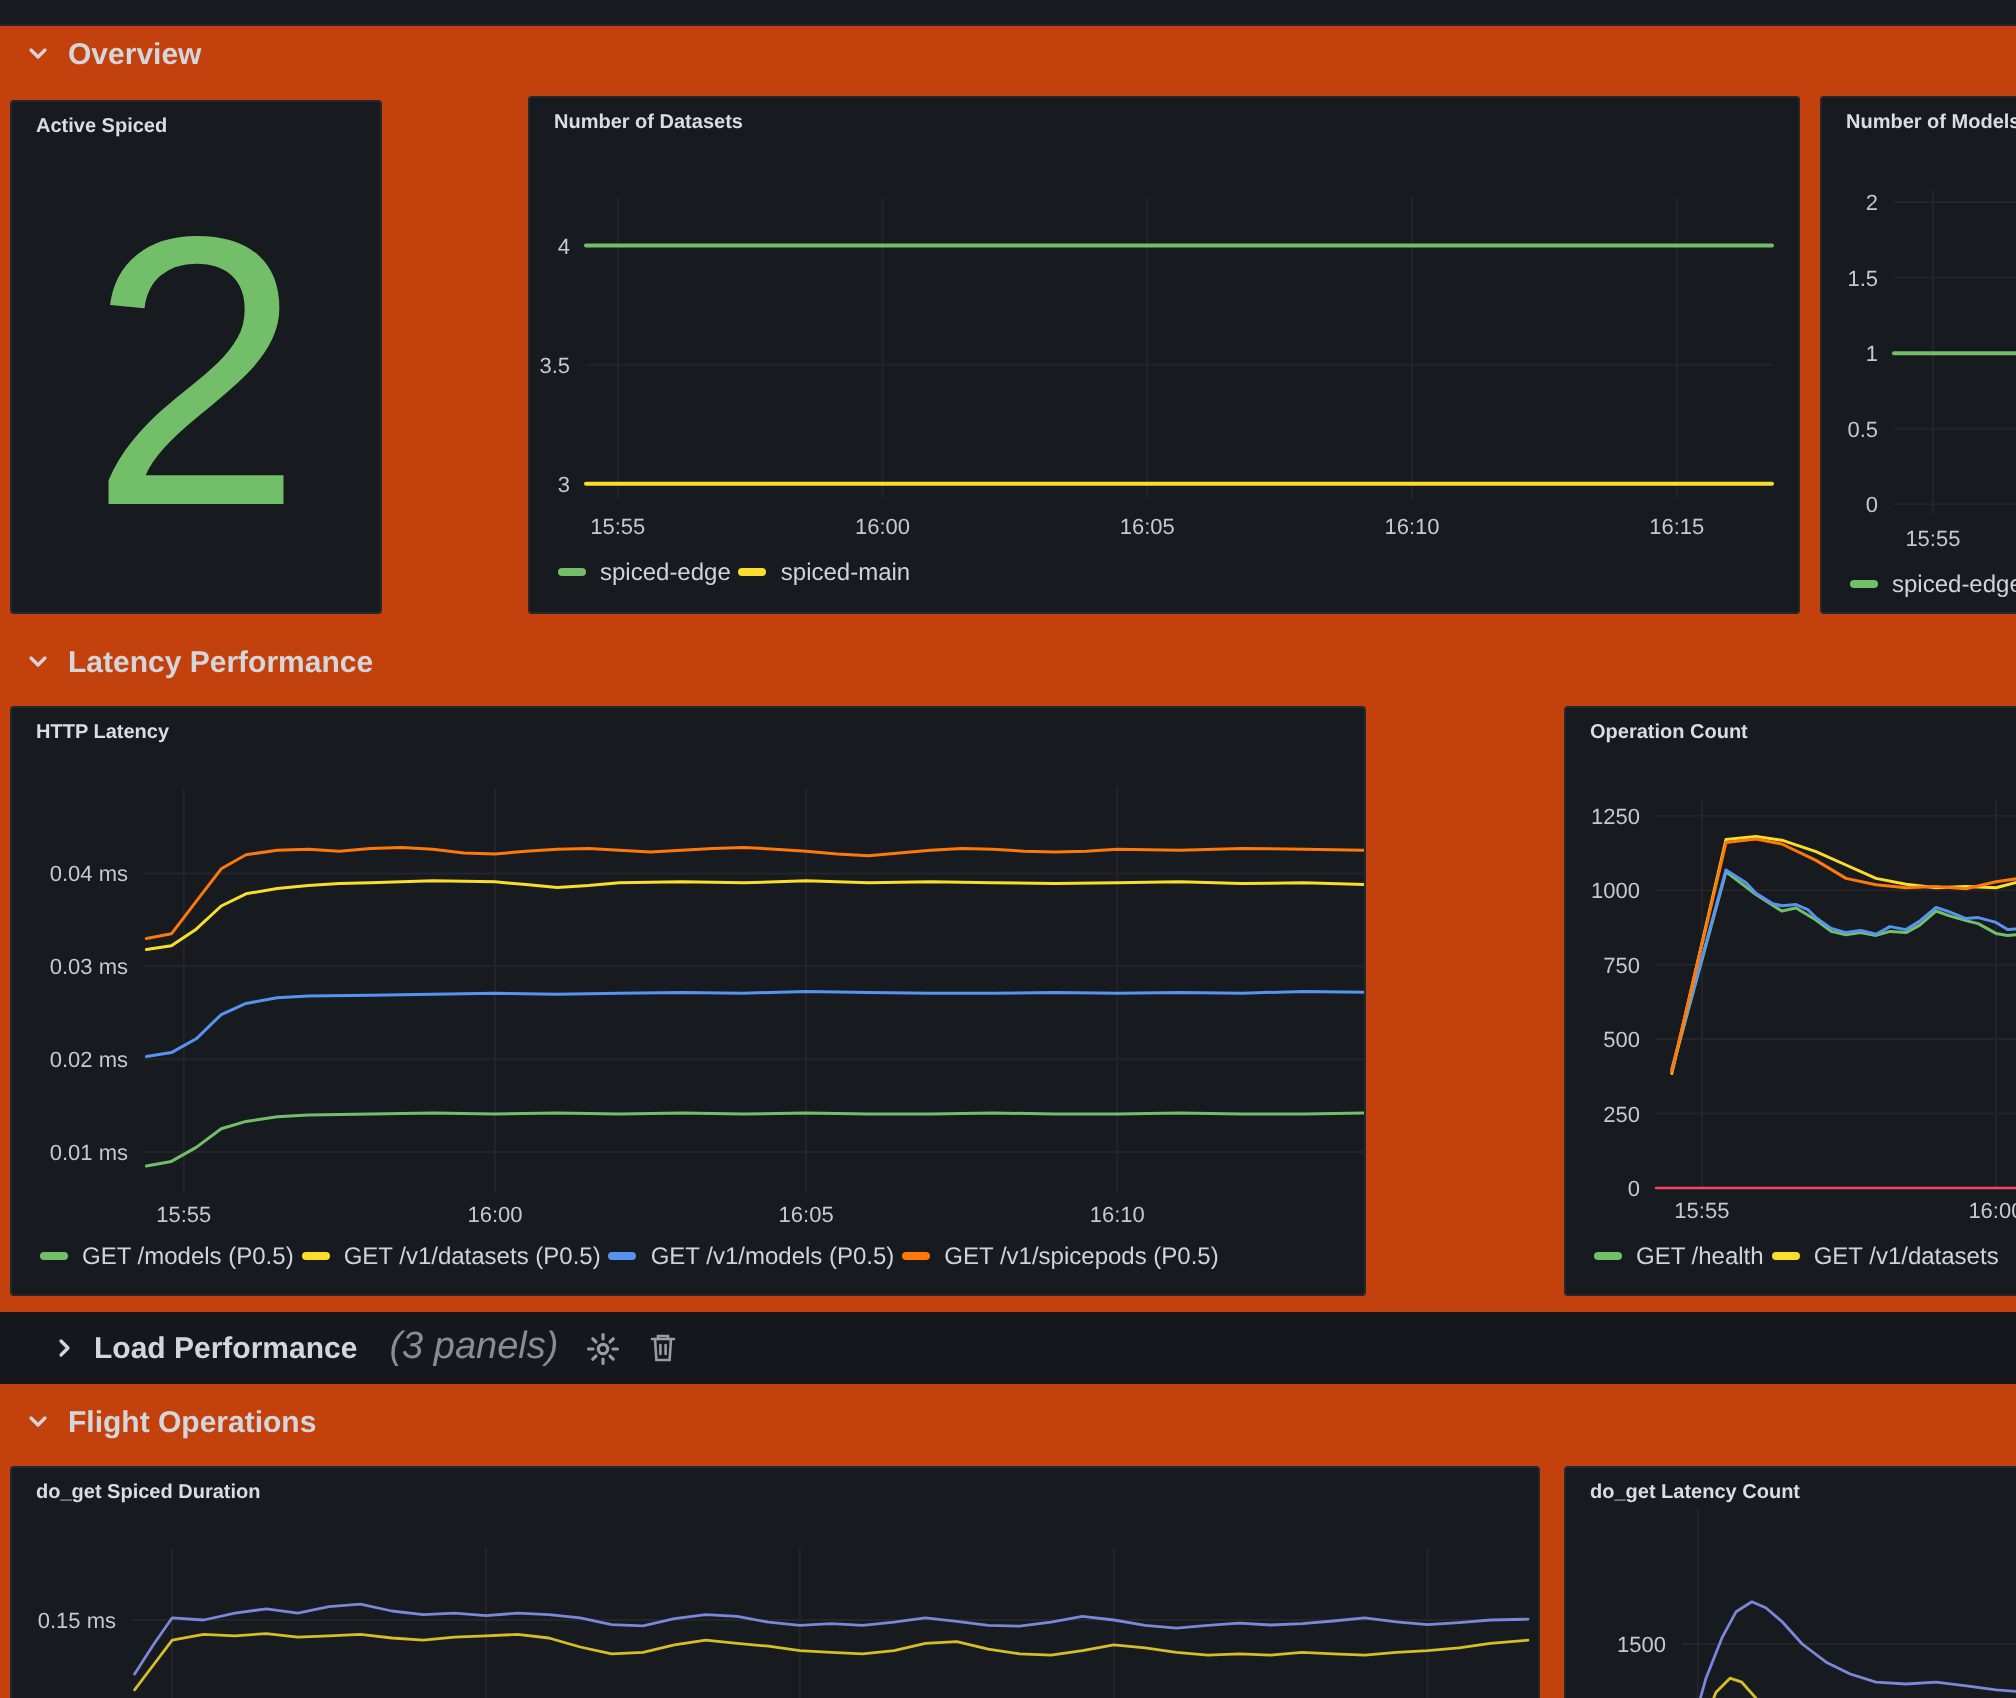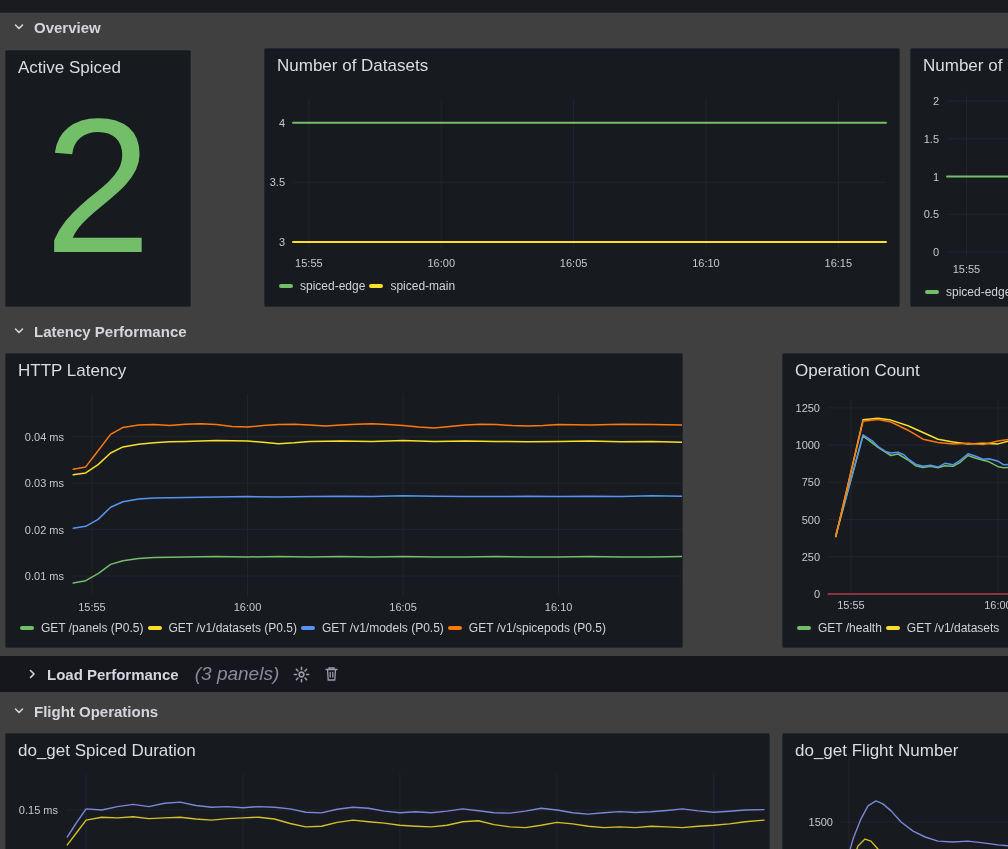--- a/index.html
+++ b/index.html
@@ -1,31 +1,31 @@
 <!DOCTYPE html>
 <html><head>
 <meta charset="utf-8">
 <style>
   html,body{margin:0;padding:0;background:#0f1014;}
-  .screen{position:relative;width:1008px;height:849px;background:#404040;overflow:hidden;
+  .screen{position:relative;width:1008px;height:849px;background:#c2410c;overflow:hidden;
           font-family:"Liberation Sans",sans-serif;}
   .topbar{position:absolute;left:0;top:0;width:1008px;height:13px;background:#1a1b20;
           border-bottom:1px solid #26272e;box-sizing:border-box;}
   .section{position:absolute;display:flex;align-items:center;gap:9px;color:#d5d6dc;
            font-size:15px;font-weight:700;cursor:pointer;}
   .chev{flex:0 0 auto;display:block;}
   .row-collapsed{position:absolute;left:0;width:1008px;height:36px;background:#16171d;
                  display:flex;align-items:center;padding-left:26px;box-sizing:border-box;
                  color:#d5d6dc;font-size:15px;font-weight:700;cursor:pointer;}
   .row-collapsed .lbl{margin-left:9px;}
   .meta{font-style:italic;font-weight:400;font-size:19px;color:#8b8c93;margin-left:16px;}
   .iconbtn{margin-left:14px;display:flex;align-items:center;cursor:pointer;}
   .panel{position:absolute;background:#171a1f;border:1px solid #25272e;border-radius:2px;
          box-sizing:border-box;overflow:hidden;}
-  .panel-title{position:absolute;left:12px;top:7px;font-size:17px;font-weight:400;color:#dcdde2;
+  .panel-title{position:absolute;left:12px;top:7px;font-size:10px;font-weight:700;color:#dcdde2;
                z-index:2;white-space:nowrap;cursor:pointer;}
   .stat-value{position:absolute;left:0;top:14px;right:0;bottom:0;display:flex;align-items:center;
               justify-content:center;font-size:192px;font-weight:500;line-height:1;}
   svg.chart{position:absolute;left:0;top:0;}
   .tick{font-family:"Liberation Sans",sans-serif;font-size:11px;fill:#c7c8ce;}
   .legend{position:absolute;display:flex;gap:4px;align-items:center;white-space:nowrap;z-index:2;}
   .legend-item{display:flex;align-items:center;gap:7px;font-size:12px;color:#d2d3d8;cursor:pointer;}
   .chip{width:14px;height:4px;border-radius:2px;display:inline-block;}
 </style>
 </head>
@@ -134,21 +134,21 @@
         <line x1="708.2158273381294" x2="708.2158273381294" y1="40" y2="242" stroke="#23252b" stroke-width="1"></line>
         <text x="708.2158273381294" y="257" text-anchor="middle" class="tick">16:15</text>
         <polyline points="67.2,229.0 79.7,226.7 92.1,219.7 104.6,210.4 117.0,206.7 132.6,204.4 148.1,203.5 179.3,203.0 210.4,202.5 241.5,203.0 272.6,202.5 303.7,203.0 334.8,202.5 365.9,203.0 397.1,202.5 428.2,203.0 459.3,203.0 490.4,202.5 521.5,203.0 552.6,203.0 583.8,202.5 614.9,203.0 646.0,203.0 677.1,202.5 708.2,203.0 739.3,203.0 758.0,202.5" fill="none" stroke="#73BF69" stroke-width="1.5" stroke-linejoin="round" stroke-linecap="round"></polyline>
         <polyline points="67.2,120.8 79.7,118.9 92.1,110.6 104.6,99.0 117.0,92.9 132.6,90.2 148.1,88.8 163.7,87.8 179.3,87.4 210.4,86.4 241.5,86.9 257.0,88.3 272.6,89.7 288.2,88.8 303.7,87.4 334.8,86.9 365.9,87.4 397.1,86.4 428.2,87.4 459.3,86.9 490.4,87.4 521.5,87.8 552.6,87.4 583.8,86.9 614.9,87.8 646.0,87.4 677.1,88.3 708.2,87.8 739.3,88.3 758.0,87.8" fill="none" stroke="#FADE2A" stroke-width="1.5" stroke-linejoin="round" stroke-linecap="round"></polyline>
         <polyline points="67.2,174.2 79.7,172.3 92.1,165.4 104.6,153.3 117.0,147.7 132.6,144.9 148.1,144.0 179.3,143.6 210.4,143.1 241.5,142.6 272.6,143.1 303.7,142.6 334.8,142.2 365.9,142.6 397.1,141.7 428.2,142.2 459.3,142.6 490.4,142.6 521.5,142.2 552.6,142.6 583.8,142.2 614.9,142.6 646.0,141.7 677.1,142.2 708.2,142.2 739.3,142.6 758.0,142.2" fill="none" stroke="#5794F2" stroke-width="1.5" stroke-linejoin="round" stroke-linecap="round"></polyline>
         <polyline points="67.2,115.2 79.7,112.9 92.1,96.7 104.6,80.4 117.0,73.4 132.6,71.1 148.1,70.6 163.7,71.6 179.3,70.2 194.8,69.7 210.4,70.6 225.9,72.5 241.5,73.0 257.0,71.6 272.6,70.6 288.2,70.2 303.7,71.1 319.3,72.0 334.8,71.1 350.4,70.2 365.9,69.7 381.5,70.6 397.1,71.6 412.6,73.0 428.2,73.9 443.7,72.5 459.3,71.1 474.9,70.2 490.4,70.6 506.0,71.6 521.5,72.0 537.1,71.6 552.6,70.6 583.8,71.1 614.9,70.2 646.0,70.6 677.1,71.1 708.2,70.6 739.3,71.1 758.0,70.6" fill="none" stroke="#FF780A" stroke-width="1.5" stroke-linejoin="round" stroke-linecap="round"></polyline>
       </svg>
     <div class="legend" style="left:14px;top:267px;">
         <span class="legend-item">
           <i class="chip" style="background: rgb(115, 191, 105);"></i>
-          <span>GET /panels (P0.5)</span>
+          <span>GET /models (P0.5)</span>
         </span>
         <span class="legend-item">
           <i class="chip" style="background: rgb(250, 222, 42);"></i>
           <span>GET /v1/datasets (P0.5)</span>
         </span>
         <span class="legend-item">
           <i class="chip" style="background: rgb(87, 148, 242);"></i>
           <span>GET /v1/models (P0.5)</span>
         </span>
         <span class="legend-item">
@@ -237,21 +237,21 @@
         <line x1="237.01079136690646" x2="237.01079136690646" y1="40" y2="130" stroke="#23252b" stroke-width="1"></line>
         <line x1="393.9352517985611" x2="393.9352517985611" y1="40" y2="130" stroke="#23252b" stroke-width="1"></line>
         <line x1="550.8597122302158" x2="550.8597122302158" y1="40" y2="130" stroke="#23252b" stroke-width="1"></line>
         <line x1="707.7841726618705" x2="707.7841726618705" y1="40" y2="130" stroke="#23252b" stroke-width="1"></line>
         <polyline points="61.3,110.9 70.7,98.5 80.1,86.1 95.8,83.2 111.5,83.9 127.2,82.8 142.9,84.6 158.5,83.9 174.2,83.2 189.9,85.0 205.6,86.1 221.3,84.6 237.0,83.9 252.7,83.2 268.4,85.0 284.1,89.5 299.8,92.9 315.5,92.2 331.2,88.4 346.9,86.1 362.6,87.7 378.2,89.1 393.9,91.3 409.6,92.2 425.3,92.9 441.0,91.3 456.7,87.7 472.4,86.8 488.1,90.6 503.8,92.9 519.5,93.6 535.2,91.3 550.9,88.4 566.6,89.9 582.2,92.2 597.9,93.6 613.6,92.9 629.3,93.6 645.0,92.2 660.7,92.9 676.4,93.6 692.1,92.2 707.8,91.3 723.5,89.9 739.2,87.7 758.0,86.1" fill="none" stroke="#D6BE28" stroke-width="1.4" stroke-linejoin="round" stroke-linecap="round"></polyline>
         <polyline points="61.3,103.0 70.7,88.4 80.1,74.9 95.8,76.0 111.5,72.6 127.2,70.4 142.9,72.6 158.5,69.3 174.2,68.1 189.9,71.5 205.6,73.3 221.3,72.6 237.0,73.8 252.7,72.6 268.4,73.3 284.1,74.9 299.8,78.3 315.5,78.9 331.2,75.3 346.9,73.3 362.6,74.2 378.2,77.1 393.9,78.7 409.6,77.8 425.3,78.7 441.0,77.1 456.7,74.9 472.4,76.7 488.1,78.7 503.8,79.1 519.5,77.1 535.2,74.2 550.9,76.0 566.6,78.7 582.2,80.1 597.9,78.7 613.6,77.6 629.3,78.5 645.0,77.8 660.7,76.5 676.4,74.9 692.1,76.9 707.8,78.3 723.5,77.3 739.2,76.0 758.0,75.6" fill="none" stroke="#7B87D9" stroke-width="1.4" stroke-linejoin="round" stroke-linecap="round"></polyline>
       </svg>
   </div>
 
   <div class="panel" style="left:782px;top:733px;width:360px;height:130px;">
-    <div class="panel-title">do_get Flight Number</div>
+    <div class="panel-title">do_get Latency Count</div>
     <svg class="chart" width="360" height="130">
         <line x1="58" x2="352" y1="88.04123711340206" y2="88.04123711340206" stroke="#23252b" stroke-width="1"></line>
         <text x="50" y="92.04123711340206" text-anchor="end" class="tick">1500</text>
         <line x1="65.91425722831504" x2="65.91425722831504" y1="20" y2="130" stroke="#23252b" stroke-width="1"></line>
         <polyline points="68.0,130.0 75.0,112.1 82.0,105.1 87.9,107.1 94.9,115.0 102.0,125.0 109.9,135.7 124.5,147.0" fill="none" stroke="#D6BE28" stroke-width="1.4" stroke-linejoin="round" stroke-linecap="round"></polyline>
         <polyline points="63.0,130.0 70.0,105.1 77.9,85.1 85.0,71.9 92.9,66.9 99.9,69.9 108.1,76.9 118.1,88.0 130.1,97.1 142.1,103.0 155.0,107.1 170.0,108.0 184.9,107.1 200.2,108.9 215.1,110.9 230.1,112.1 245.0,110.9 260.0,112.1 274.9,110.0 290.2,110.9 305.1,112.1 320.0,110.9 335.0,113.0 352.0,112.1" fill="none" stroke="#7B87D9" stroke-width="1.4" stroke-linejoin="round" stroke-linecap="round"></polyline>
       </svg>
   </div>
 </div>
 

